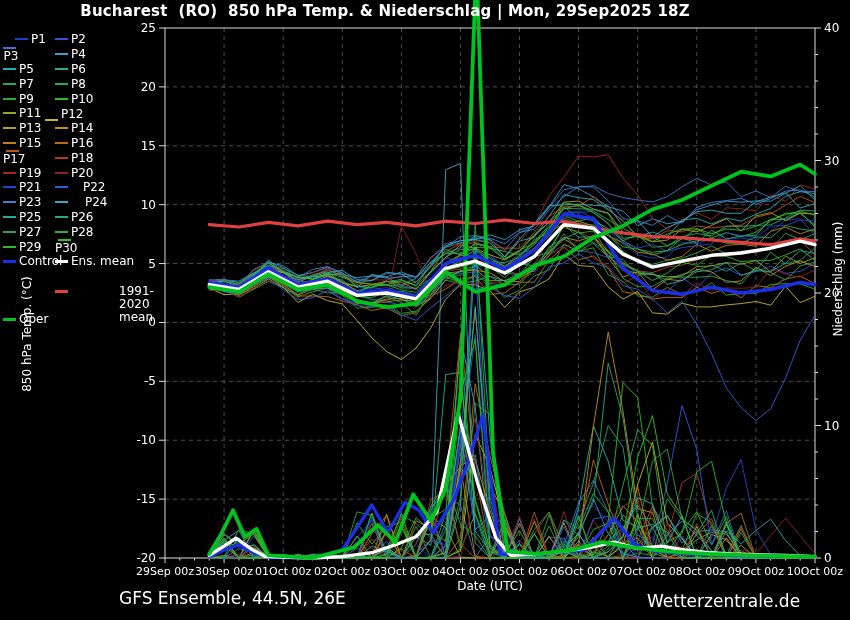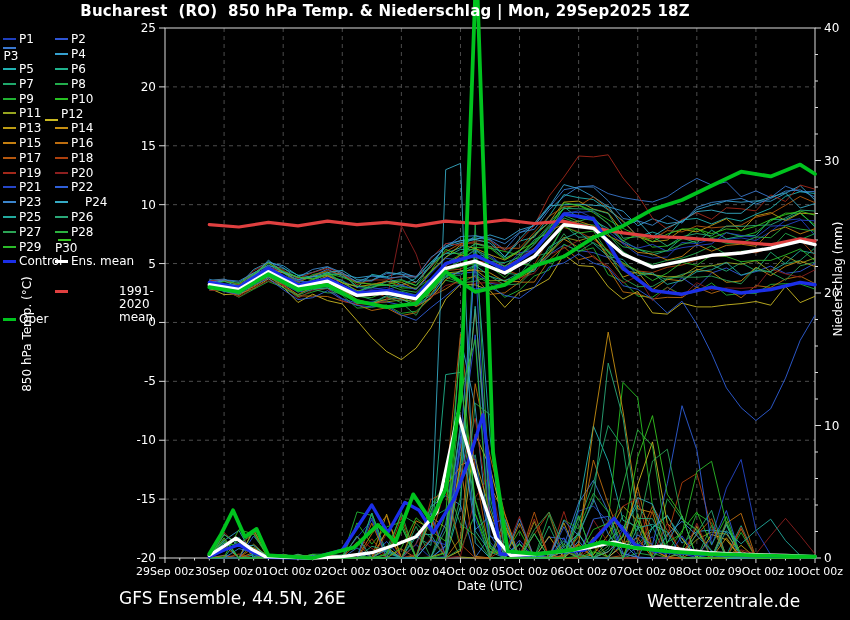--- a/index.html
+++ b/index.html
@@ -216,21 +216,21 @@
       <polyline points="209.3,224.7 238.9,227.0 268.4,222.3 298.0,225.9 327.5,221.2 357.0,224.7 386.6,222.3 416.1,225.9 445.7,221.2 475.2,223.5 504.8,220.0 534.3,223.5 563.9,221.2 593.4,228.2 623.0,232.9 652.5,236.5 682.0,237.6 711.6,240.0 741.1,242.4 770.7,244.7 800.2,238.8 815.0,241.2" fill="none" stroke="#e04040" stroke-width="3.2" stroke-linejoin="round" stroke-linecap="round"></polyline>
       <polyline points="209.3,556.7 224.1,550.0 238.9,544.8 253.6,552.7 268.4,557.3 312.7,558.0 342.3,550.0 371.8,505.0 387.8,532.8 404.9,502.4 419.1,510.3 433.3,532.8 454.5,498.4 469.3,458.6 482.9,414.9 500.0,554.0 519.5,555.4 555.0,552.7 584.5,550.0 614.1,518.3 634.8,544.8 655.5,551.4 696.8,554.0 732.3,555.4 767.7,556.0 815.0,556.7" fill="none" stroke="#1b2fe8" stroke-width="3.3" stroke-linejoin="round" stroke-linecap="round"></polyline>
       <polyline points="209.3,555.4 224.1,546.1 235.9,538.1 250.7,548.7 265.5,556.7 312.7,558.0 342.3,556.7 371.8,552.7 395.5,544.8 416.1,536.8 436.8,511.6 458.1,413.6 478.2,485.1 495.9,538.1 510.7,555.4 537.3,554.0 563.9,551.4 590.5,547.4 614.1,542.1 637.7,548.7 661.4,546.1 685.0,550.0 708.6,552.7 732.3,554.0 755.9,554.7 785.5,555.4 815.0,556.7" fill="none" stroke="#ffffff" stroke-width="3.3" stroke-linejoin="round" stroke-linecap="round"></polyline>
       <polyline points="209.3,554.0 221.1,534.1 233.0,510.3 244.8,536.8 256.6,528.9 268.4,555.4 312.7,558.0 354.1,547.4 377.7,524.9 395.5,542.1 413.2,494.4 430.9,520.9 445.7,489.1 460.5,399.0 476.4,-38.3 493.0,452.0 507.7,551.4 537.3,554.0 572.7,550.0 602.3,542.1 631.8,547.4 667.3,551.4 708.6,554.0 755.9,555.4 815.0,556.7" fill="none" stroke="#00c31e" stroke-width="3.8" stroke-linejoin="round" stroke-linecap="round"></polyline>
       <polyline points="209.3,282.4 238.9,287.1 268.4,268.3 298.0,284.8 327.5,278.9 357.0,293.0 386.6,290.6 416.1,296.5 445.7,263.6 475.2,255.3 504.8,269.4 534.3,250.6 563.9,214.1 593.4,218.8 623.0,268.3 652.5,290.6 682.0,294.2 711.6,287.1 741.1,293.0 770.7,289.5 800.2,282.4 815.0,284.8" fill="none" stroke="#1b2fe8" stroke-width="3.4" stroke-linejoin="round" stroke-linecap="round"></polyline>
       <polyline points="209.3,284.8 238.9,289.5 268.4,271.8 298.0,287.1 327.5,281.2 357.0,295.4 386.6,293.0 416.1,298.9 445.7,268.3 475.2,261.2 504.8,273.0 534.3,256.5 563.9,224.7 593.4,228.2 623.0,254.1 652.5,267.1 682.0,261.2 711.6,255.3 741.1,253.0 770.7,248.2 800.2,241.2 815.0,244.7" fill="none" stroke="#ffffff" stroke-width="3.4" stroke-linejoin="round" stroke-linecap="round"></polyline>
       <polyline points="209.3,287.1 238.9,291.8 268.4,274.2 298.0,289.5 327.5,284.8 357.0,301.2 386.6,307.1 416.1,303.6 445.7,271.8 475.2,291.8 504.8,284.8 534.3,265.9 563.9,256.5 593.4,237.6 623.0,225.9 652.5,209.4 682.0,200.0 711.6,185.8 741.1,171.7 770.7,176.4 800.2,164.6 815.0,174.0" fill="none" stroke="#00c31e" stroke-width="3.8" stroke-linejoin="round" stroke-linecap="round"></polyline>
     </svg>
   <div id="title">Bucharest  (RO)  850 hPa Temp. &amp; Niederschlag | Mon, 29Sep2025 18Z</div>
   <div id="legend">
-      <div class="leg" style="left: 0px; top: 0px;">
+      <div class="leg" style="left: 12px; top: 0px;">
         <span class="sw" style="background: rgb(31, 63, 191);"></span>
         <span>P1</span>
       </div>
       <div class="leg" style="left: 52px; top: 0px;">
         <span class="sw" style="background: rgb(47, 85, 212);"></span>
         <span>P2</span>
       </div>
       <div class="leg" style="left: 0px; top: 14.8px; flex-direction: column;">
         <span class="sw" style="background: rgb(58, 120, 207);"></span>
         <span>P3</span>
@@ -280,41 +280,41 @@
         <span>P14</span>
       </div>
       <div class="leg" style="left: 0px; top: 103.6px;">
         <span class="sw" style="background: rgb(197, 127, 16);"></span>
         <span>P15</span>
       </div>
       <div class="leg" style="left: 52px; top: 103.6px;">
         <span class="sw" style="background: rgb(189, 109, 15);"></span>
         <span>P16</span>
       </div>
-      <div class="leg" style="left: 0px; top: 118.4px;">
+      <div class="leg" style="left: 0px; top: 118.4px; flex-direction: column;">
         <span class="sw" style="background: rgb(181, 87, 14);"></span>
         <span>P17</span>
       </div>
       <div class="leg" style="left: 52px; top: 118.4px;">
         <span class="sw" style="background: rgb(173, 64, 13);"></span>
         <span>P18</span>
       </div>
       <div class="leg" style="left: 0px; top: 133.2px;">
         <span class="sw" style="background: rgb(163, 40, 26);"></span>
         <span>P19</span>
       </div>
       <div class="leg" style="left: 52px; top: 133.2px;">
         <span class="sw" style="background: rgb(140, 31, 31);"></span>
         <span>P20</span>
       </div>
       <div class="leg" style="left: 0px; top: 148px;">
         <span class="sw" style="background: rgb(38, 70, 201);"></span>
         <span>P21</span>
       </div>
-      <div class="leg" style="left: 52px; top: 148px;">
+      <div class="leg" style="left: 52px; top: 148px; gap: 12px;">
         <span class="sw" style="background: rgb(47, 95, 217);"></span>
         <span>P22</span>
       </div>
       <div class="leg" style="left: 0px; top: 162.8px;">
         <span class="sw" style="background: rgb(59, 133, 204);"></span>
         <span>P23</span>
       </div>
       <div class="leg" style="left: 52px; top: 162.8px; gap: 14px;">
         <span class="sw" style="background: rgb(54, 170, 196);"></span>
         <span>P24</span>

